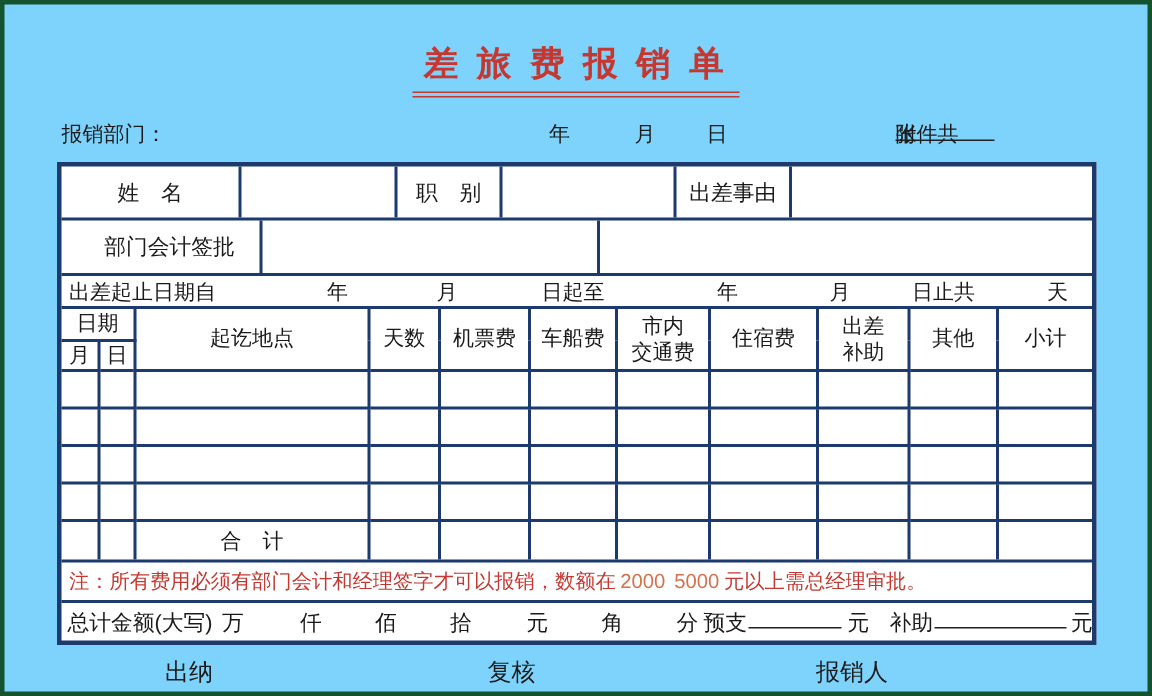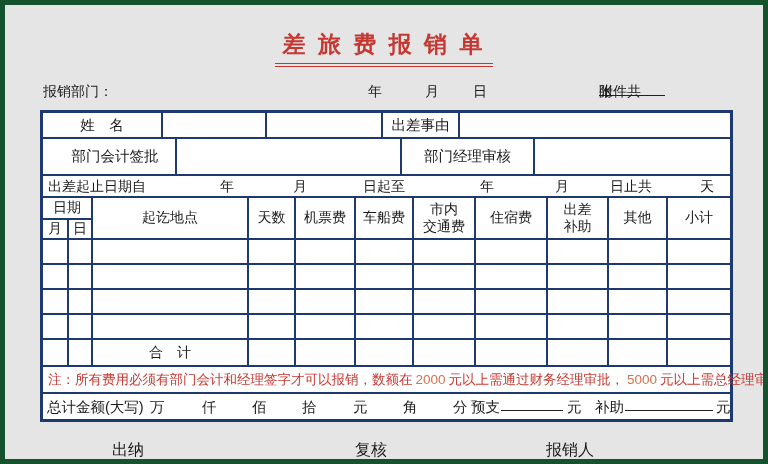--- a/index.html
+++ b/index.html
@@ -3,21 +3,21 @@
 <meta charset="utf-8">
 <style>
   :root{
     --navy:#1c3a6e;
     --red:#c53831;
     --num:#d4714e;
     --ink:#1a1a1a;
   }
   *{box-sizing:border-box;margin:0;padding:0;}
   body{background:#fff;font-family:"Liberation Sans","DejaVu Sans",sans-serif;color:var(--ink);}
-  .page{position:relative;width:768px;height:464px;background:#e5e5e5;border:5px solid #14532d;overflow:hidden;}
+  .page{position:relative;width:768px;height:464px;background:#7dd3fc;border:3px solid #14532d;overflow:hidden;}
 
   
   .title-wrap{position:absolute;top:24px;left:0;right:0;text-align:center;}
   .title{display:inline-block;font-size:23px;font-weight:bold;color:var(--red);letter-spacing:3px;padding:0 8px 3px;border-bottom:4px double var(--red);}
 
   
   .meta{position:absolute;top:78px;left:0;right:0;height:20px;font-size:14px;}
   .meta span{position:absolute;white-space:nowrap;}
   .meta .dept{left:38px;}
   .meta .y{left:363px;}
@@ -25,21 +25,21 @@
   .meta .dy{left:468px;}
   .meta .attach{left:594px;}
   .uline{display:inline-block;border-bottom:1.5px solid #222;height:13px;vertical-align:baseline;}
   .u68{width:66px;} .u62{width:62px;} .u88{width:88px;}
 
   
   .form{position:absolute;top:105px;left:35px;width:693px;border:3px solid var(--navy);background:#fff;}
   .frow{display:flex;border-bottom:2px solid var(--navy);align-items:stretch;}
   .cell{display:flex;align-items:center;justify-content:center;font-size:14.5px;border-right:2px solid var(--navy);}
   .cell:last-child{border-right:none;}
-  .rowA{height:26px;}
+  .rowA{height:36px;}
   .rowB{height:37px;}
   .cA1{width:120px;} .cA2{width:104px;} .cA3{width:70px;} .cA4{width:116px;} .cA5{width:77px;} .cA6{flex:1;}
   .cB1{width:122px;margin-left:12px;} .cB2{width:225px;} .cB3{width:133px;} .cB4{flex:1;}
 
   
   .rowC{position:relative;height:22px;border-bottom:2px solid var(--navy);font-size:14px;}
   .rowC span{position:absolute;top:2px;white-space:nowrap;text-align:right;}
   .dr1{left:5px;} .dr2{left:177px;} .dr3{left:250px;} .dr4{left:320px;}
   .dr5{left:437px;} .dr6{left:512px;} .dr7{left:567px;} .dr8{left:657px;}
 
@@ -65,21 +65,21 @@
   .amount-row span{position:absolute;top:4px;white-space:nowrap;}
   .am-label{left:4px;}
   .am-u0{left:107px;} .am-u1{left:159px;} .am-u2{left:209px;} .am-u3{left:259px;}
   .am-u4{left:310px;} .am-u5{left:360px;} .am-u6{left:410px;}
   .am-adv{left:428px;} .am-advline{left:458px;top:6px;} .am-advunit{left:524px;}
   .am-sub{left:552px;} .am-subline{left:582px;top:6px;} .am-subunit{left:673px;}
 
   
   .signs{position:absolute;top:435px;left:0;right:0;height:20px;font-size:16px;}
   .signs span{position:absolute;white-space:nowrap;}
-  .sg1{left:107px;} .sg2{left:350px;} .sg3{left:541px;}
+  .sg1{left:107px;} .sg2{left:322px;} .sg3{left:541px;}
 </style>
 </head>
 <body>
 
 <div class="page">
 
   <div class="title-wrap">
     <span class="title">差 旅 费 报 销 单</span>
   </div>
 
@@ -93,29 +93,29 @@
         <span class="uline u68"></span>
         <span>张</span>
       </span>
   </div>
 
   <div class="form">
 
     <div class="frow rowA">
       <div class="cell cA1">姓　名</div>
       <div class="cell cA2"></div>
+      <div class="cell cA3">职　别</div>
       <div class="cell cA4"></div>
       <div class="cell cA5">出差事由</div>
       <div class="cell cA6"></div>
     </div>
 
     <div class="frow rowB">
       <div class="cell cB1">部门会计签批</div>
       <div class="cell cB2"></div>
-      <div class="cell cB3">部门经理审核</div>
       <div class="cell cB4"></div>
     </div>
 
     <div class="rowC">
       <span class="dr1">出差起止日期自</span>
       <span class="dr2">年</span>
       <span class="dr3">月</span>
       <span class="dr4">日起至</span>
       <span class="dr5">年</span>
       <span class="dr6">月</span>
@@ -224,21 +224,20 @@
             <td></td>
             <td></td>
             <td></td>
       </tr>
     </tbody>
       </table>
 
     <div class="note-row">
       <span>注：所有费用必须有部门会计和经理签字才可以报销，数额在</span>
         <span class="num">2000</span>
-        <span>元以上需通过财务经理审批，</span>
         <span class="num">5000</span>
         <span>元以上需总经理审批。</span>
     </div>
 
     <div class="amount-row">
       <span class="am-label">总计金额(大写)</span>
       <span class="am-u0">万</span>
       <span class="am-u1">仟</span>
       <span class="am-u2">佰</span>
       <span class="am-u3">拾</span>

